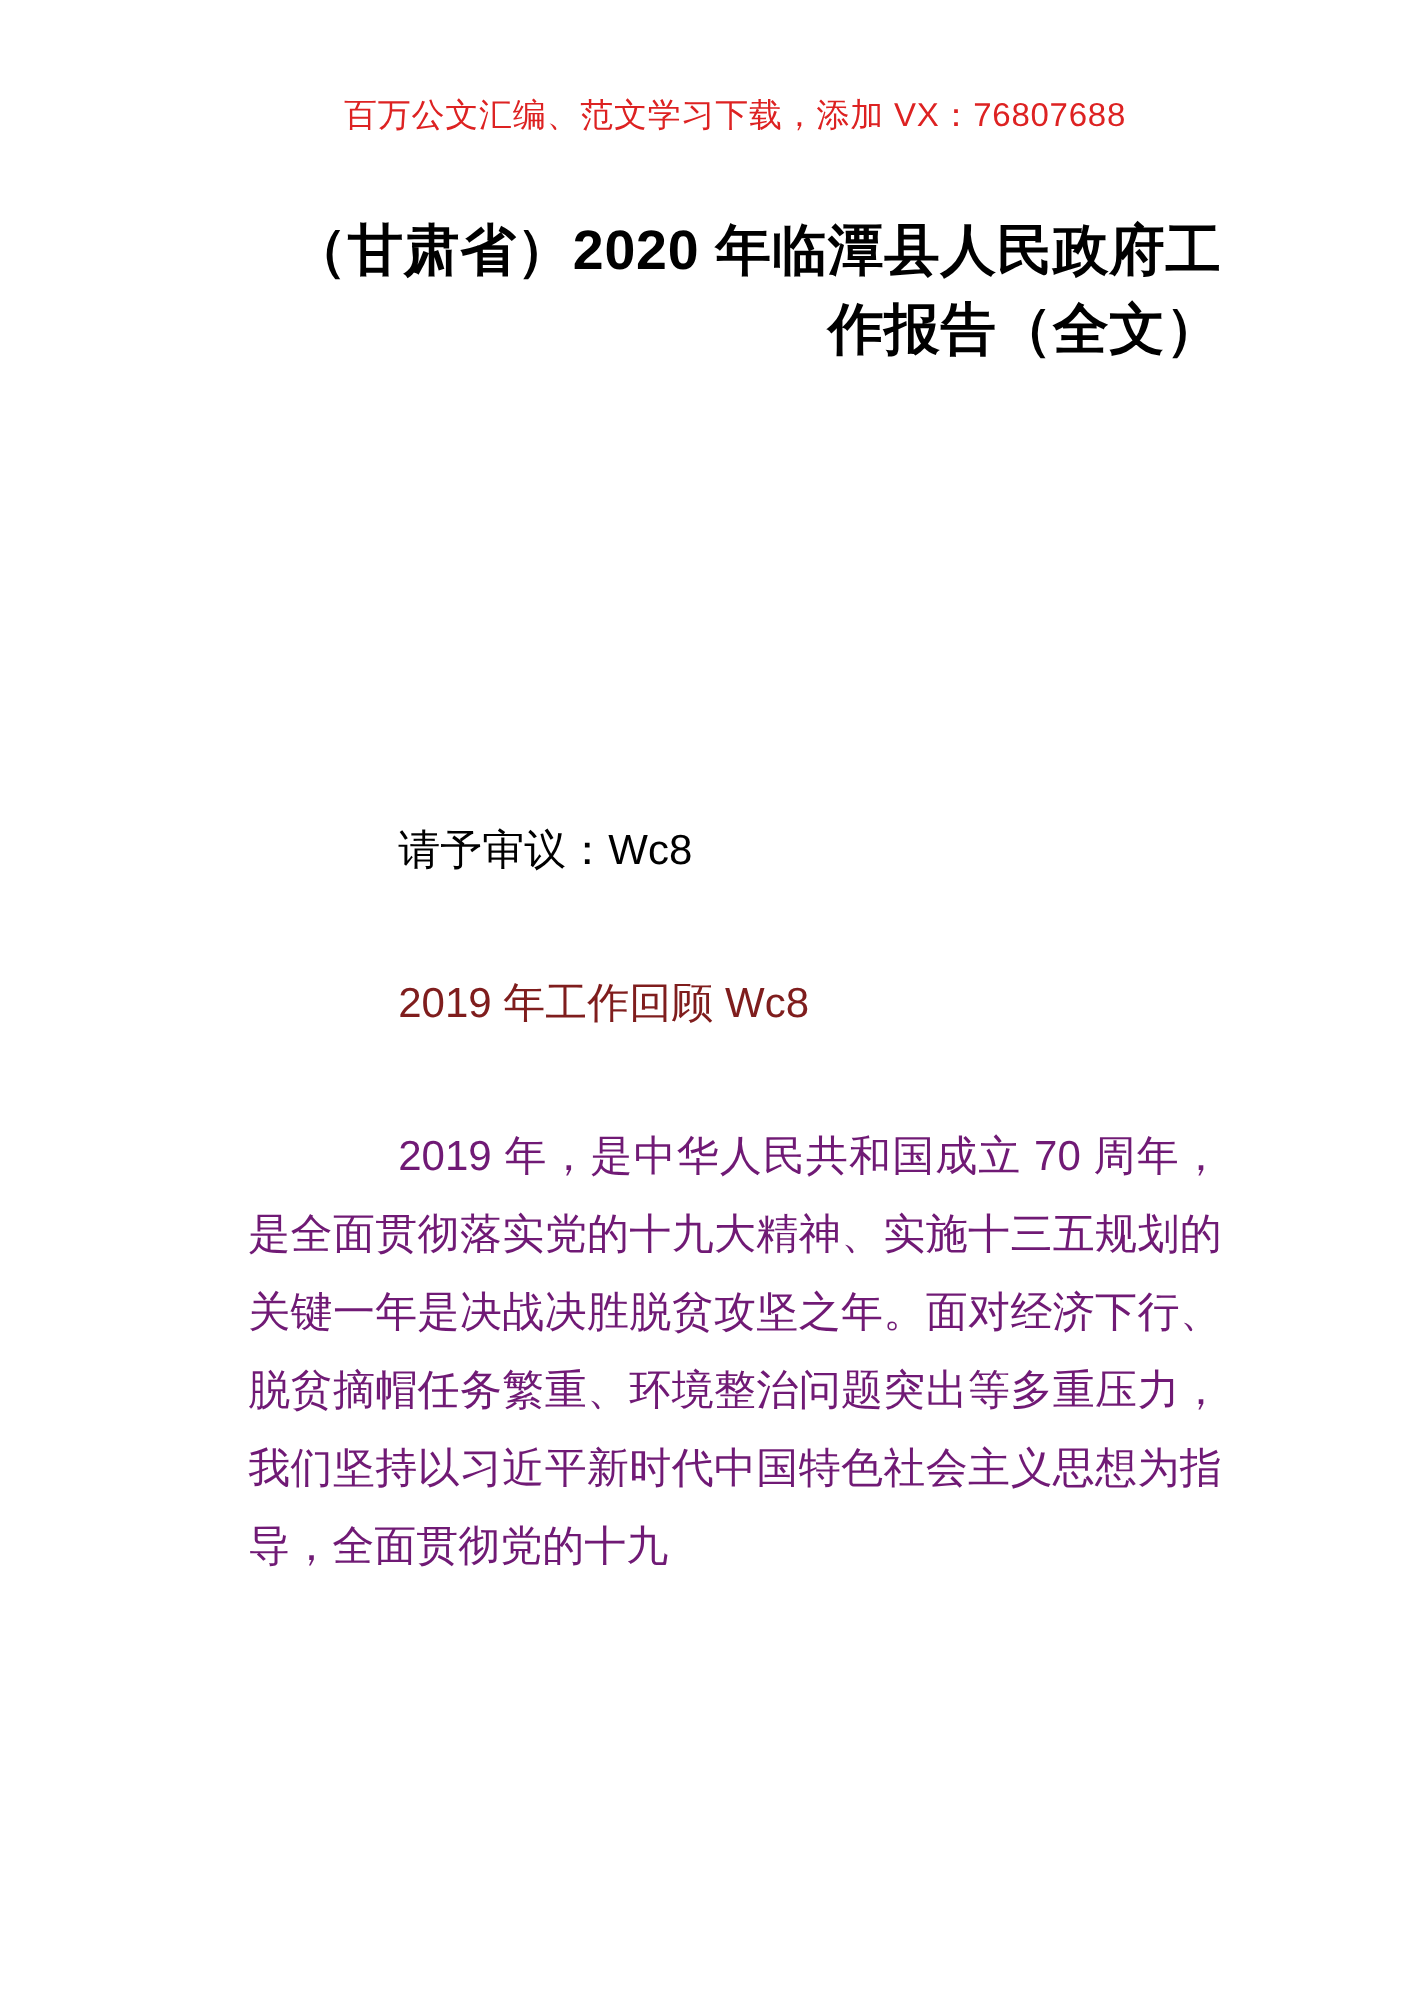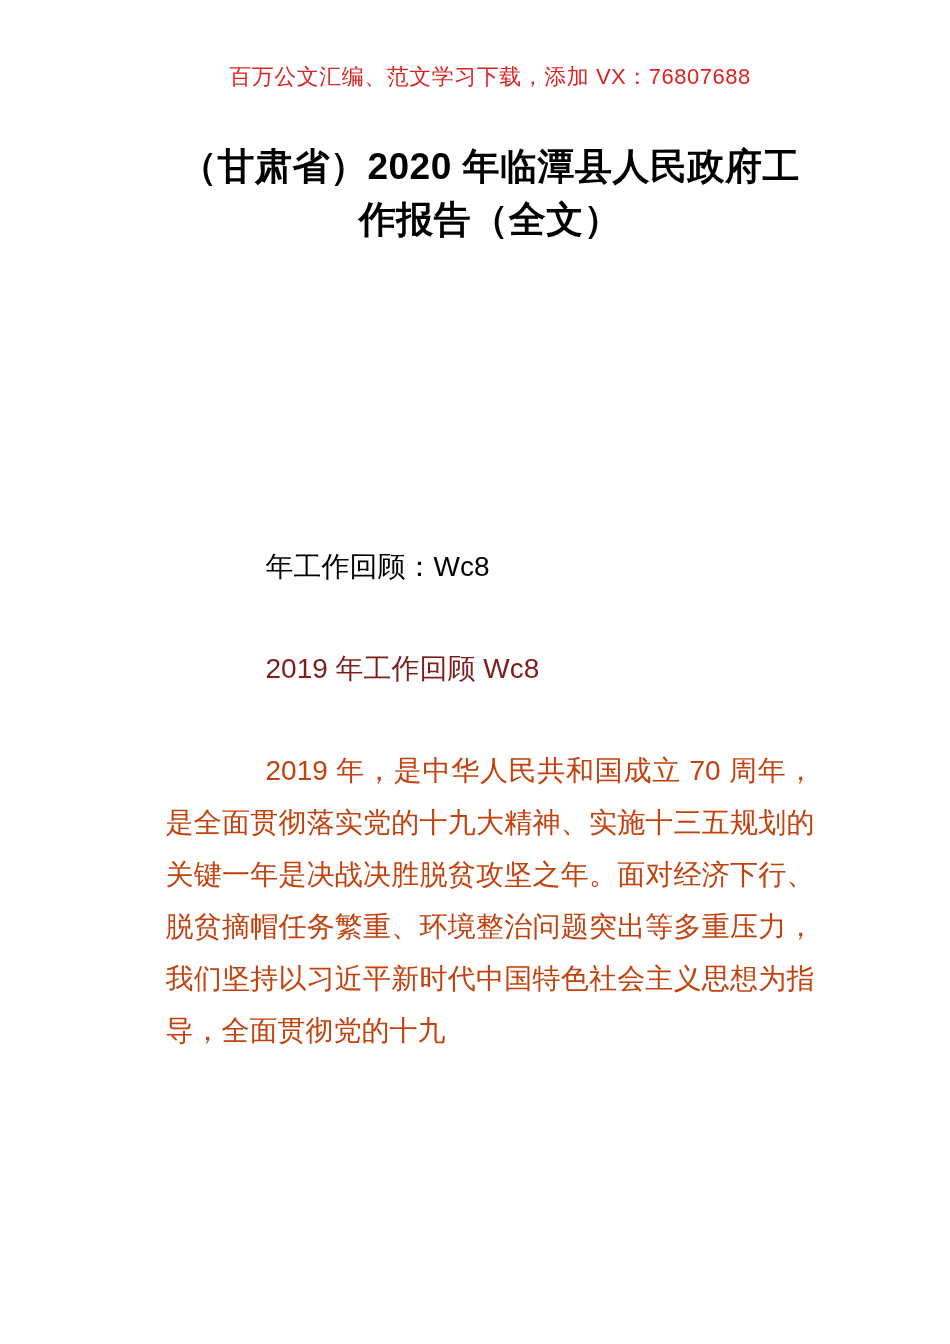--- a/index.html
+++ b/index.html
@@ -22,21 +22,21 @@
     margin: 64px 0 0 0;
     text-align: center;
     font-size: 22px;
     line-height: 26px;
     font-weight: 400;
     letter-spacing: 0.5px;
     white-space: nowrap;
   }
   .doc-title {
     margin: 50px 0 0 0;
-    text-align: center;
+    text-align: right;
     font-size: 37px;
     line-height: 53px;
     font-weight: 700;
     letter-spacing: 0.5px;
     font-family: "Liberation Sans", sans-serif;
   }
   .title-spacer {
     height: 245px;
   }
   .para {
@@ -52,20 +52,20 @@
 <body>
 
 <div class="page" style="background: rgb(255, 255, 255);">
 
   <div class="promo" style="color: rgb(221, 34, 34);">百万公文汇编、范文学习下载，添加 VX：76807688</div>
 
   <h1 class="doc-title" style="color: rgb(0, 0, 0);">（甘肃省）2020 年临潭县人民政府工作报告（全文）</h1>
 
   <div class="title-spacer"></div>
 
-  <p class="para" style="color: rgb(0, 0, 0);">年工作回顾：Wc8</p>
+  <p class="para" style="color: rgb(0, 0, 0);">请予审议：Wc8</p>
 
 
   <p class="para" style="color: #7f1d1d;">2019 年工作回顾 Wc8</p>
 
-  <p class="para" style="color: #c2410c;">2019 年，是中华人民共和国成立 70 周年，是全面贯彻落实党的十九大精神、实施十三五规划的关键一年是决战决胜脱贫攻坚之年。面对经济下行、脱贫摘帽任务繁重、环境整治问题突出等多重压力，我们坚持以习近平新时代中国特色社会主义思想为指导，全面贯彻党的十九</p>
+  <p class="para" style="color: #701a75;">2019 年，是中华人民共和国成立 70 周年，是全面贯彻落实党的十九大精神、实施十三五规划的关键一年是决战决胜脱贫攻坚之年。面对经济下行、脱贫摘帽任务繁重、环境整治问题突出等多重压力，我们坚持以习近平新时代中国特色社会主义思想为指导，全面贯彻党的十九</p>
 
 </div>
 
 </body></html>

